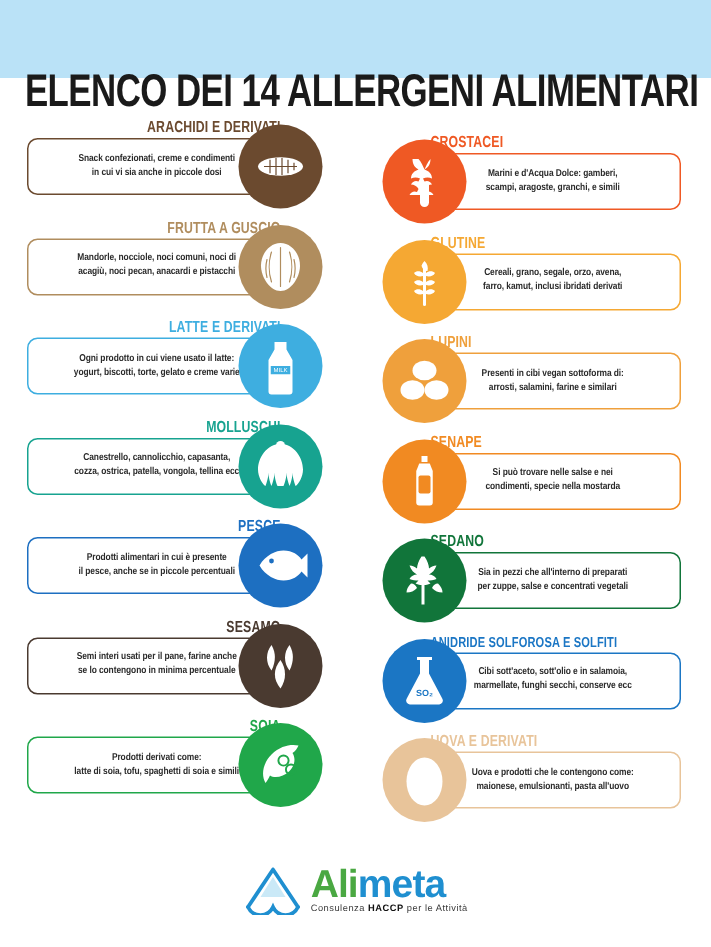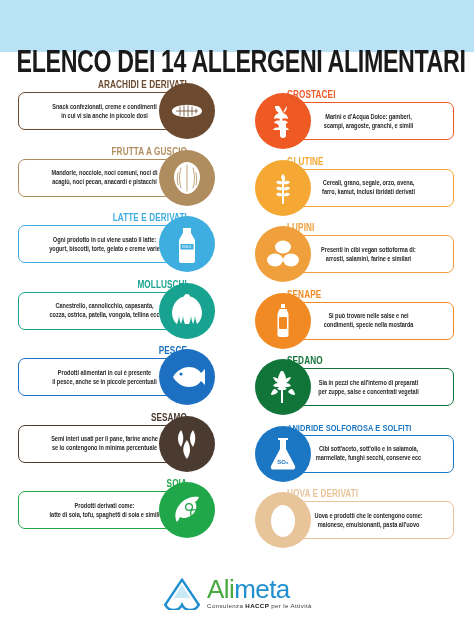--- a/index.html
+++ b/index.html
@@ -92,21 +92,21 @@
   .col-right .cat{left:50px;}
 
   
   .logo{
     position:absolute;left:0;top:576px;width:474px;
     text-align:center;
   }
   .logo-inner{display:inline-flex;align-items:center;gap:5px;}
   .logo-mark{width:40px;height:34px;}
   .logo-text{display:flex;flex-direction:column;align-items:flex-start;}
-  .logo-word{font-size:26px;font-weight:normal;line-height:24px;letter-spacing:-0.6px;}
+  .logo-word{font-size:26px;font-weight:bold;line-height:24px;letter-spacing:-0.6px;}
   .logo-word .g{color:#4aa842;}
   .logo-word .b{color:#1f8fd0;}
   .logo-tag{font-size:6.2px;color:#3a3a3a;letter-spacing:0.35px;margin-top:1px;font-weight:normal;}
   .logo-tag b{color:#111;}
 </style>
 </head>
 <body>
 
 <div id="page">
 

